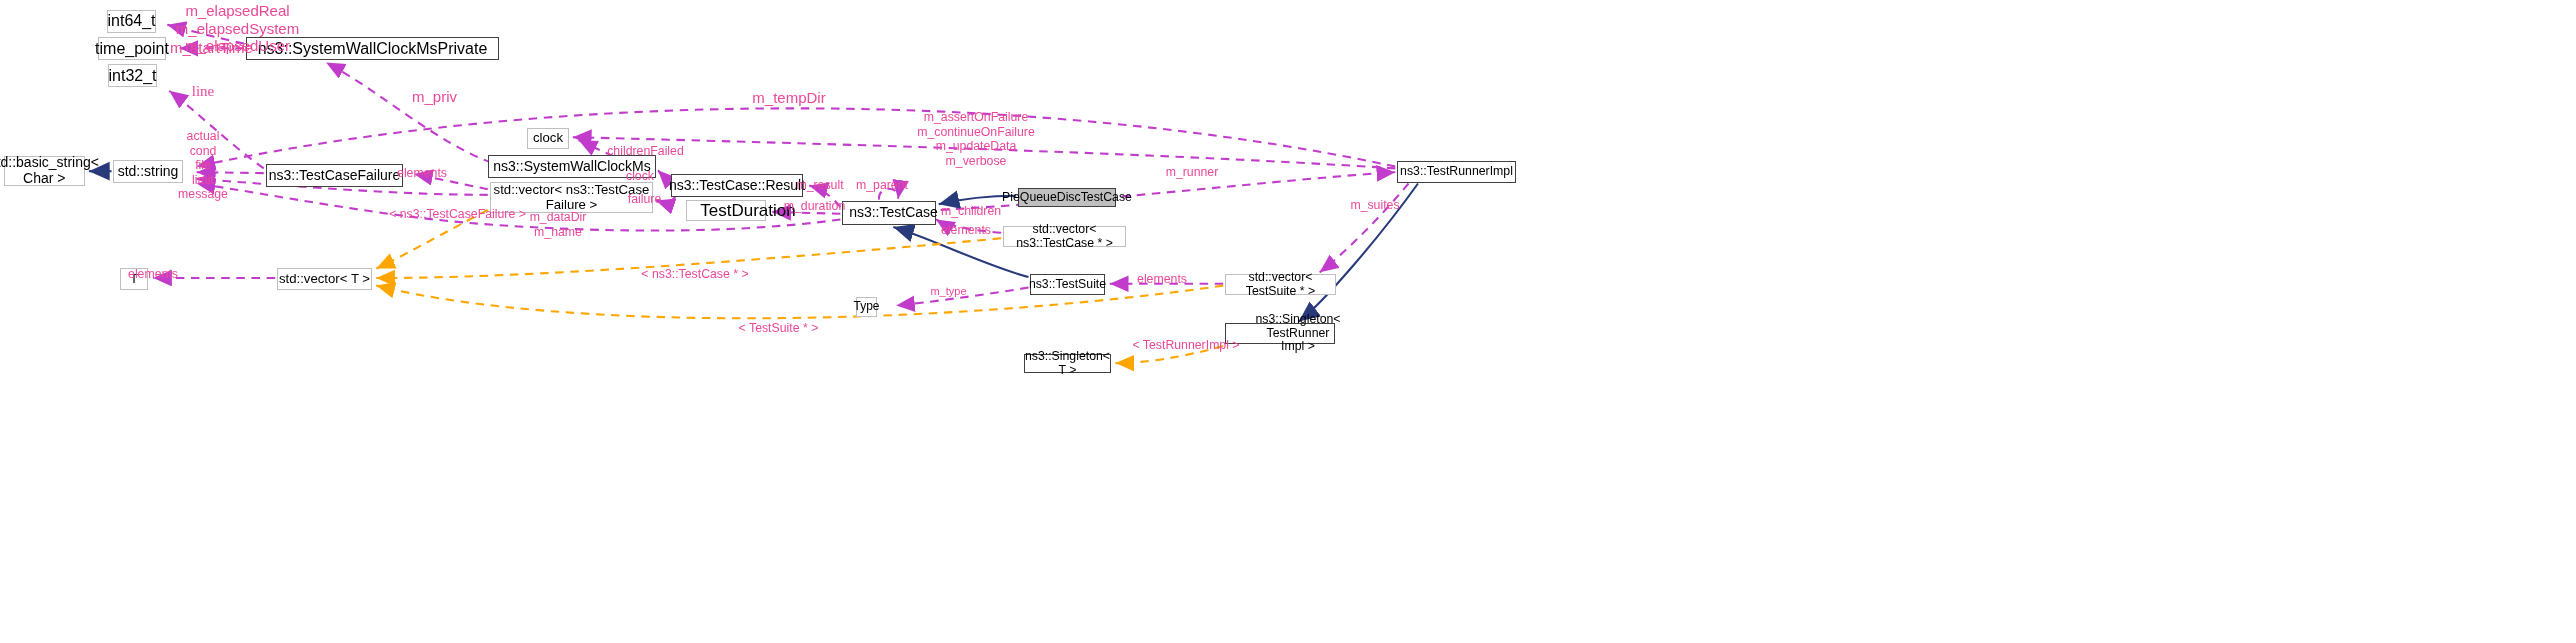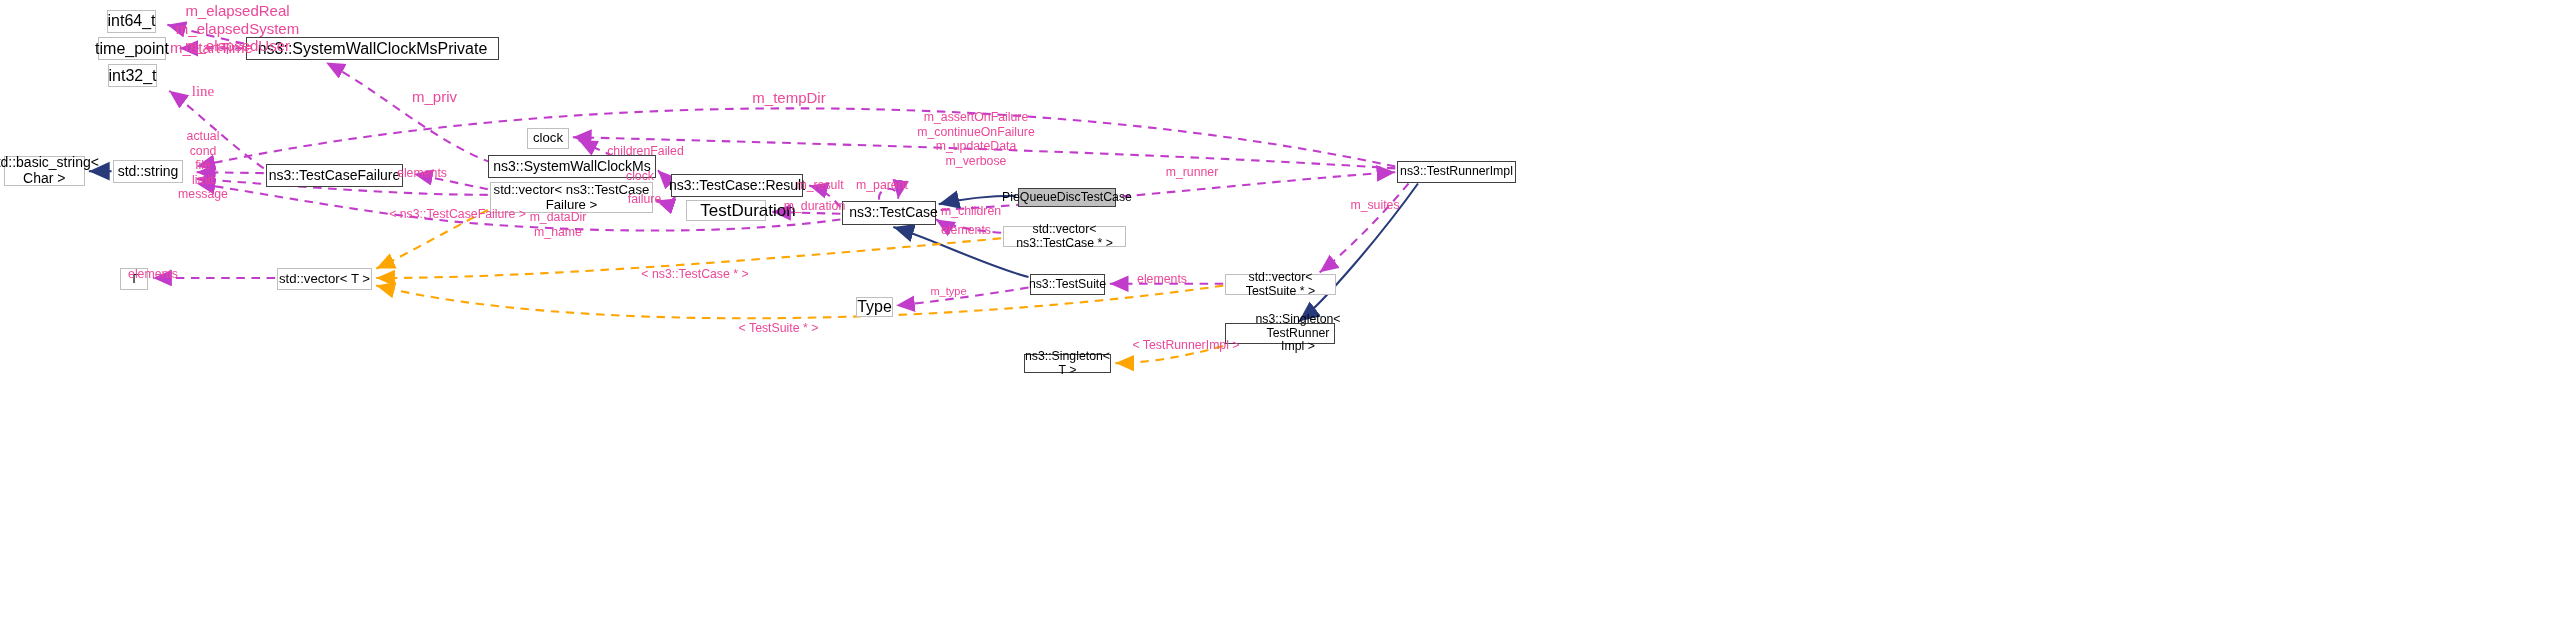--- a/index.html
+++ b/index.html
@@ -166,21 +166,21 @@
   <div class="node plain" style="left:1003px;top:226px;width:123px;height:21px;font-size:12.3px;">std::vector&lt; ns3::TestCase * &gt;</div>
 
   <div class="node plain" style="left:120px;top:268px;width:28px;height:22px;font-size:13.2px;">T</div>
 
   <div class="node plain" style="left:277px;top:268px;width:95px;height:22px;font-size:13.2px;">std::vector&lt; T &gt;</div>
 
   <div class="node key" style="left:1030px;top:274px;width:75px;height:21px;font-size:12.3px;">ns3::TestSuite</div>
 
   <div class="node plain" style="left:1225px;top:274px;width:111px;height:21px;font-size:12.3px;">std::vector&lt; TestSuite * &gt;</div>
 
-  <div class="node plain" style="left:856px;top:297px;width:37px;height:20px;font-size:16px;">Type</div>
+  <div class="node plain" style="left:856px;top:297px;width:21px;height:20px;font-size:12px;">Type</div>
 
   <div class="node key" style="left:1397px;top:161px;width:119px;height:22px;font-size:12.3px;">ns3::TestRunnerImpl</div>
 
   <div class="node key" style="left:1225px;top:323px;width:110px;height:21px;font-size:12.3px;padding-left:36px;">ns3::Singleton&lt; TestRunner
 Impl &gt;</div>
 
   <div class="node key" style="left:1024px;top:354px;width:87px;height:19px;font-size:12.3px;">ns3::Singleton&lt; T &gt;</div>
 
   <div class="edge-label center" style="left:162px;top:1.9px;width:151px;">m_elapsedReal
 m_elapsedSystem

